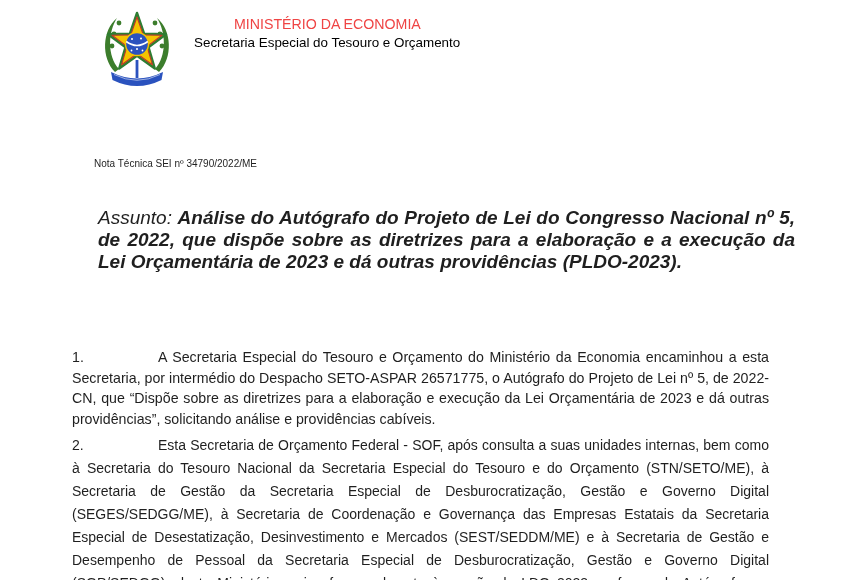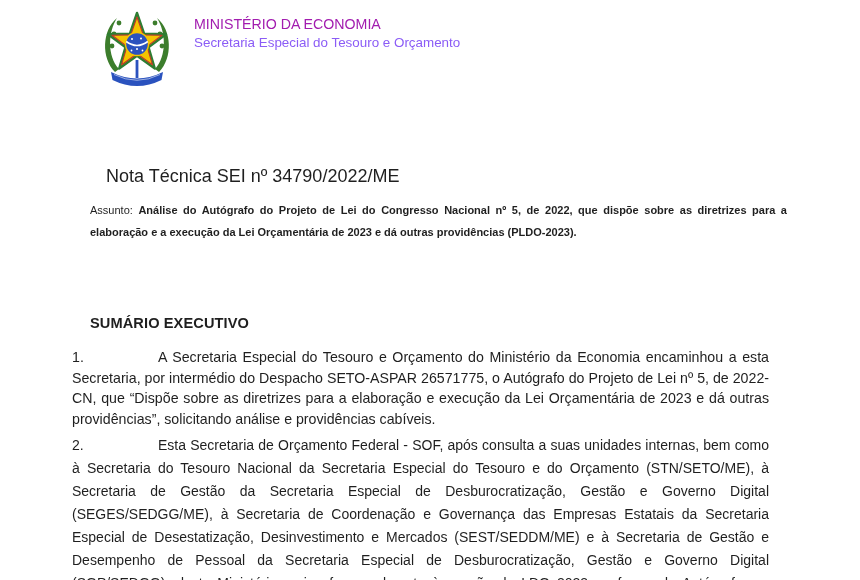--- a/index.html
+++ b/index.html
@@ -31,46 +31,48 @@
     height: 84px;
     flex: 0 0 auto;
   }
   .header-text {
     margin-left: 18px;
     margin-top: 7px;
   }
   .ministry {
     font-size: 14.2px;
     line-height: 19px;
-    color: #a21caf;
+    color: #ef4444;
+    margin-left: 40px;
   }
   .secretariat {
     font-size: 13.4px;
     line-height: 18px;
-    color: #8b5cf6;
+    color: #000000;
   }
 
   
   .reference {
     position: absolute;
     top: 150px;
     left: 90px;
-    margin: 16px;
-    font-size: 18px;
+    margin: 4px;
+    font-size: 10px;
     line-height: 20px;
   }
   .subject {
     position: absolute;
     top: 199px;
     left: 90px;
     width: 697px;
-    margin: 0;
-    font-size: 11px;
+    margin: 8px;
+    font-size: 19px;
     line-height: 22px;
     text-align: justify;
+    font-style: italic;
   }
   .subject-label { font-weight: 400; }
   .subject-text  { font-weight: 700; }
 
   .section-title {
     position: absolute;
     top: 315px;
     left: 90px;
     margin: 0;
     font-size: 14.6px;
@@ -137,20 +139,19 @@
     <div class="header-text">
       <div class="ministry">MINISTÉRIO DA ECONOMIA</div>
       <div class="secretariat">Secretaria Especial do Tesouro e Orçamento</div>
     </div>
   </header>
 
   <p class="reference">Nota Técnica SEI nº 34790/2022/ME</p>
 
   <p class="subject"><span class="subject-label">Assunto: </span><span class="subject-text">Análise do Autógrafo do Projeto de Lei do Congresso Nacional nº 5, de 2022, que dispõe sobre as diretrizes para a elaboração e a execução da Lei Orçamentária de 2023 e dá outras providências (PLDO-2023).</span></p>
 
-  <h2 class="section-title">SUMÁRIO EXECUTIVO</h2>
 
   <div id="paragraphs">
       <p class="body-para"><span class="para-number">1.</span><span>A Secretaria Especial do Tesouro e Orçamento do Ministério da Economia encaminhou a esta Secretaria, por intermédio do Despacho SETO-ASPAR 26571775, o Autógrafo do Projeto de Lei nº 5, de 2022-CN, que “Dispõe sobre as diretrizes para a elaboração e execução da Lei Orçamentária de 2023 e dá outras providências”, solicitando análise e providências cabíveis.</span></p>
       <p class="body-para"><span class="para-number">2.</span><span>Esta Secretaria de Orçamento Federal - SOF, após consulta a suas unidades internas, bem como à Secretaria do Tesouro Nacional da Secretaria Especial do Tesouro e do Orçamento (STN/SETO/ME), à Secretaria de Gestão da Secretaria Especial de Desburocratização, Gestão e Governo Digital (SEGES/SEDGG/ME), à Secretaria de Coordenação e Governança das Empresas Estatais da Secretaria Especial de Desestatização, Desinvestimento e Mercados (SEST/SEDDM/ME) e à Secretaria de Gestão e Desempenho de Pessoal da Secretaria Especial de Desburocratização, Gestão e Governo Digital (SGP/SEDGG), deste Ministério, opina favoravelmente à sanção da LDO 2023 na forma do Autógrafo em apreço, mas propõe veto parcial de determinados dispositivos, apresentados na forma de razões de veto.</span></p>
     </div>
 
 </div>
 
 </body></html>

